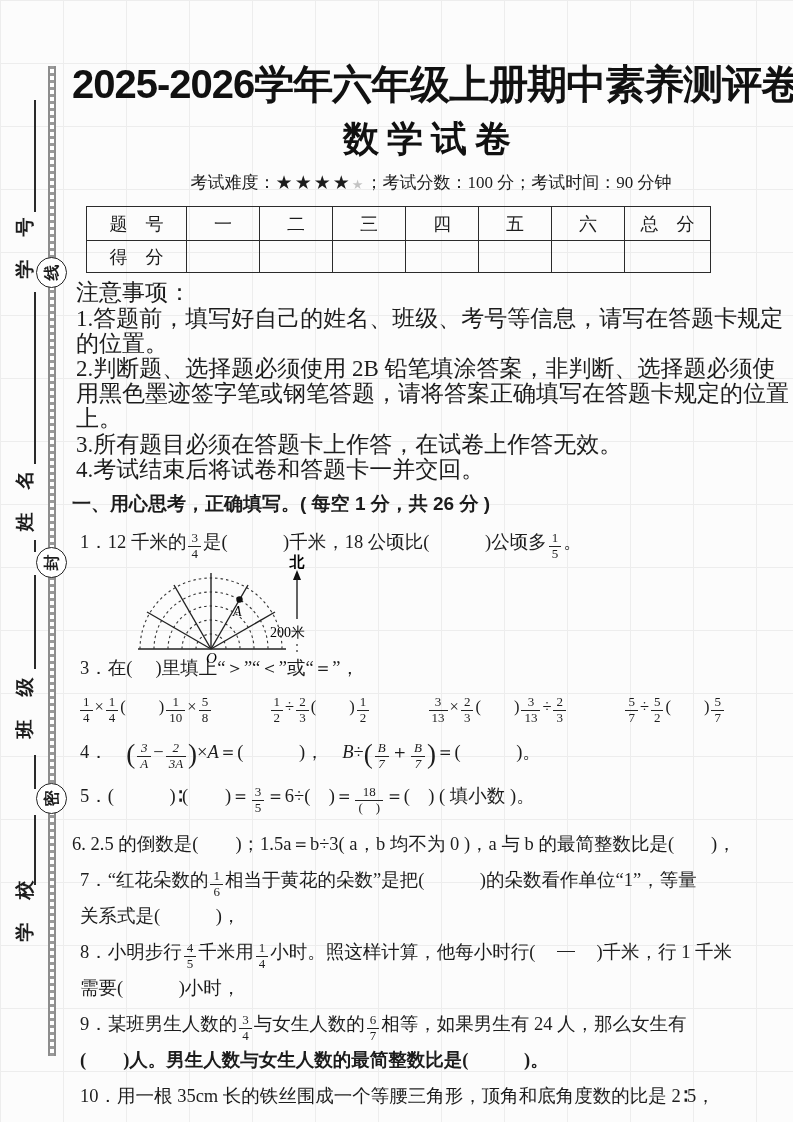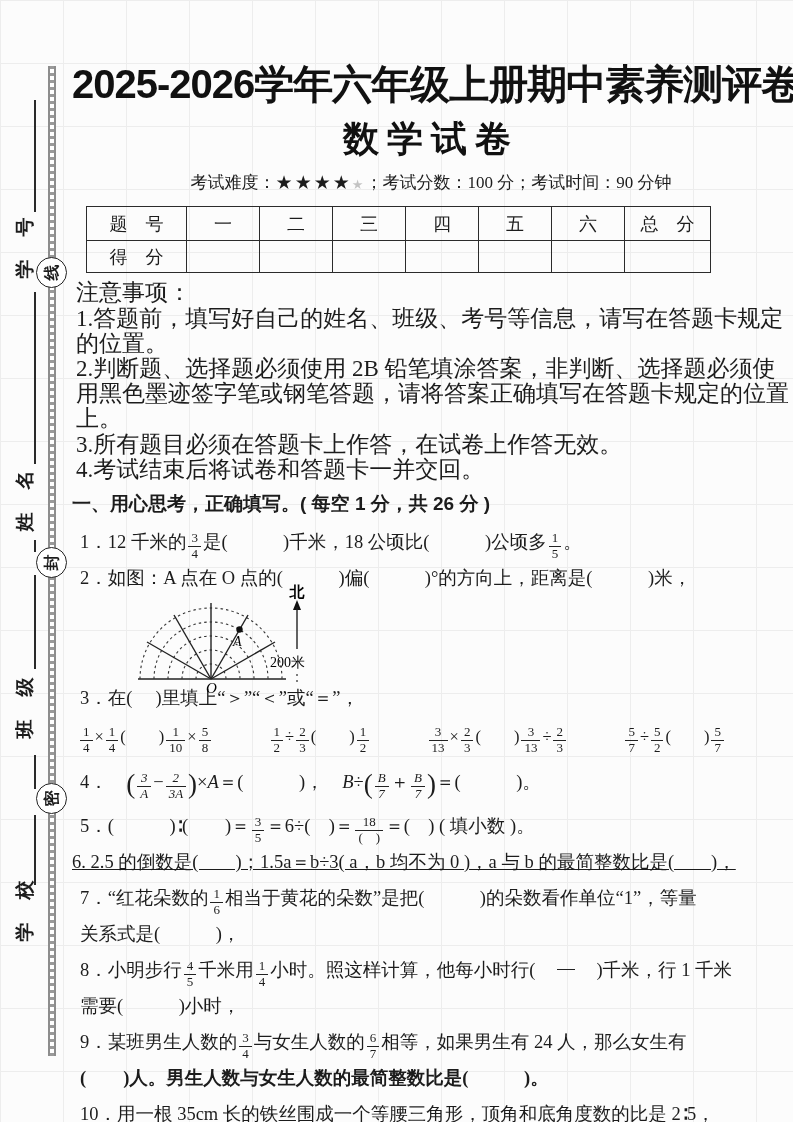--- a/index.html
+++ b/index.html
@@ -138,21 +138,20 @@
       <p>1.答题前，填写好自己的姓名、班级、考号等信息，请写在答题卡规定的位置。</p>
       <p>2.判断题、选择题必须使用 2B 铅笔填涂答案，非判断、选择题必须使用黑色墨迹签字笔或钢笔答题，请将答案正确填写在答题卡规定的位置上。</p>
       <p>3.所有题目必须在答题卡上作答，在试卷上作答无效。</p>
       <p>4.考试结束后将试卷和答题卡一并交回。</p>
     </div>
 
     <div class="sec-head">一、用心思考，正确填写。( 每空 1 分，共 26 分 )</div>
 
     <p class="q tall" style="margin-top:4px;"><span>1．12 千米的</span><span class="frac"><span class="fn">3</span><span class="fd">4</span></span><span>是(　　　)千米，18 公顷比(　　　)公顷多</span><span class="frac"><span class="fn">1</span><span class="fd">5</span></span><span>。</span></p>
 
-    <p class="q" style="margin-top:0;">2．如图：A 点在 O 点的(　　　)偏(　　　)°的方向上，距离是(　　　)米，</p>
 
     <div class="diagram">
       <svg width="216" height="112" viewBox="0 0 216 112">
         <line class="sld" x1="4" y1="96" x2="152" y2="96"></line>
         <path class="dsh" d="M62 96 A15 15 0 0 1 92 96"></path>
         <path class="dsh" d="M48 96 A29 29 0 0 1 106 96"></path>
         <path class="dsh" d="M34 96 A43 43 0 0 1 120 96"></path>
         <path class="dsh" d="M20 96 A57 57 0 0 1 134 96"></path>
         <path class="dsh" d="M6 96 A71 71 0 0 1 148 96"></path>
         <line class="sld" x1="77" y1="96" x2="141" y2="59"></line>
@@ -175,21 +174,21 @@
     <p class="q" style="margin-top:2px;">3．在(　 )里填上“＞”“＜”或“＝”，</p>
     <div class="q3row">
       <span class="cmp"><span class="frac"><span class="fn">1</span><span class="fd">4</span></span><span>×</span><span class="frac"><span class="fn">1</span><span class="fd">4</span></span><span>(　　)</span><span class="frac"><span class="fn">1</span><span class="fd">10</span></span><span>×</span><span class="frac"><span class="fn">5</span><span class="fd">8</span></span></span>
       <span class="cmp"><span class="frac"><span class="fn">1</span><span class="fd">2</span></span><span>÷</span><span class="frac"><span class="fn">2</span><span class="fd">3</span></span><span>(　　)</span><span class="frac"><span class="fn">1</span><span class="fd">2</span></span></span>
       <span class="cmp"><span class="frac"><span class="fn">3</span><span class="fd">13</span></span><span>×</span><span class="frac"><span class="fn">2</span><span class="fd">3</span></span><span>(　　)</span><span class="frac"><span class="fn">3</span><span class="fd">13</span></span><span>÷</span><span class="frac"><span class="fn">2</span><span class="fd">3</span></span></span>
       <span class="cmp"><span class="frac"><span class="fn">5</span><span class="fd">7</span></span><span>÷</span><span class="frac"><span class="fn">5</span><span class="fd">2</span></span><span>(　　)</span><span class="frac"><span class="fn">5</span><span class="fd">7</span></span></span>
     </div>
 
     <p class="q tall" style="margin-top:4px;"><span>4．　</span><span class="bp">(</span><span class="frac" style="font-style: italic;"><span class="fn">3</span><span class="fd">A</span></span><span>−</span><span class="frac" style="font-style: italic;"><span class="fn">2</span><span class="fd">3A</span></span><span class="bp">)</span><span>×</span><span style="font-style: italic;">A</span><span>＝(　　　)，　</span><span style="font-style: italic;">B</span><span>÷</span><span class="bp">(</span><span class="frac" style="font-style: italic;"><span class="fn">B</span><span class="fd">7</span></span><span>＋</span><span class="frac" style="font-style: italic;"><span class="fn">B</span><span class="fd">7</span></span><span class="bp">)</span><span>＝(　　　)。</span></p>
     <p class="q tall" style="margin-top:0;"><span>5．(　　　)∶(　　)＝</span><span class="frac"><span class="fn">3</span><span class="fd">5</span></span><span>＝6÷(　)＝</span><span class="frac"><span class="fn">18</span><span class="fd">(　)</span></span><span>＝(　) ( 填小数 )。</span></p>
-    <p class="q" style="margin-top:0;margin-left:0;text-decoration:underline;">6. 2.5 的倒数是(　　)；1.5a＝b÷3( a，b 均不为 0 )，a 与 b 的最简整数比是(　　)，</p>
+    <p class="q" style="margin-top:12px;margin-left:0;">6. 2.5 的倒数是(　　)；1.5a＝b÷3( a，b 均不为 0 )，a 与 b 的最简整数比是(　　)，</p>
     <p class="q tall" style="margin-top:0;"><span>7．“红花朵数的</span><span class="frac"><span class="fn">1</span><span class="fd">6</span></span><span>相当于黄花的朵数”是把(　　　)的朵数看作单位“1”，等量</span></p>
     <p class="q" style="margin-top:0;">关系式是(　　　)，</p>
     <p class="q tall" style="margin-top:0;"><span>8．小明步行</span><span class="frac"><span class="fn">4</span><span class="fd">5</span></span><span>千米用</span><span class="frac"><span class="fn">1</span><span class="fd">4</span></span><span>小时。照这样计算，他每小时行(　</span><span class="ansbar"></span><span>　)千米，行 1 千米</span></p>
     <p class="q" style="margin-top:0;">需要(　　　)小时，</p>
     <p class="q tall" style="margin-top:0;"><span>9．某班男生人数的</span><span class="frac"><span class="fn">3</span><span class="fd">4</span></span><span>与女生人数的</span><span class="frac"><span class="fn">6</span><span class="fd">7</span></span><span>相等，如果男生有 24 人，那么女生有</span></p>
     <p class="q" style="margin-top:0;font-weight:bold;">(　　)人。男生人数与女生人数的最简整数比是(　　　)。</p>
     <p class="q" style="margin-top:6px;">10．用一根 35cm 长的铁丝围成一个等腰三角形，顶角和底角度数的比是 2∶5，</p>
 
   </div>
 </div>

